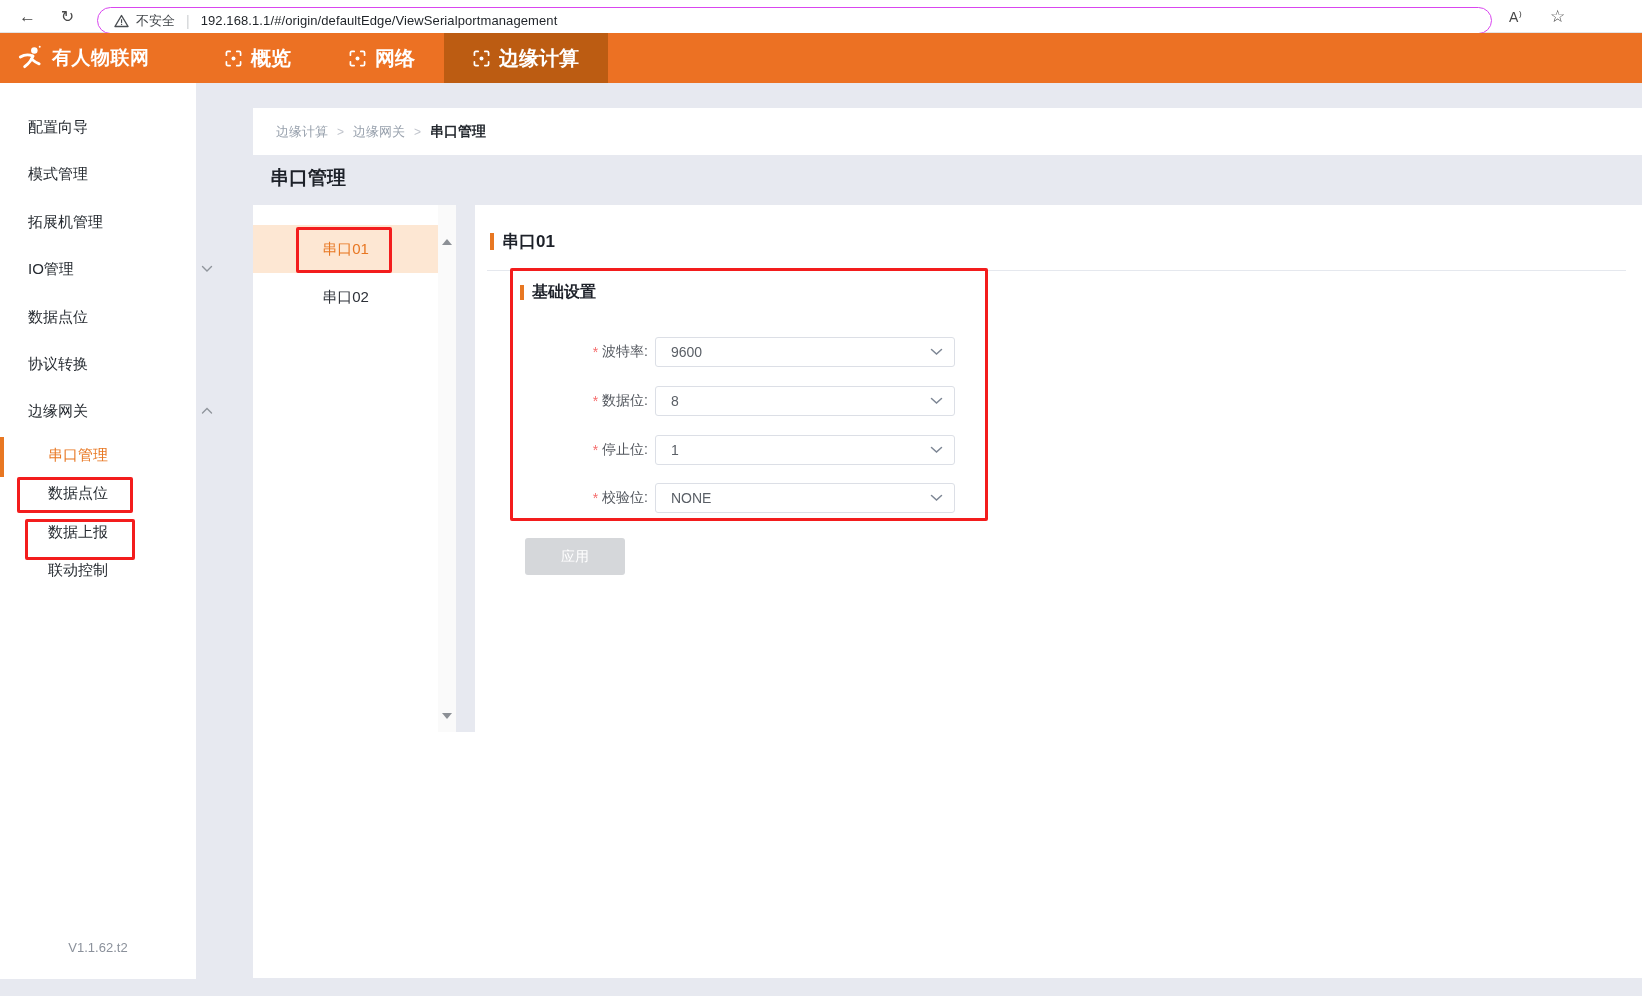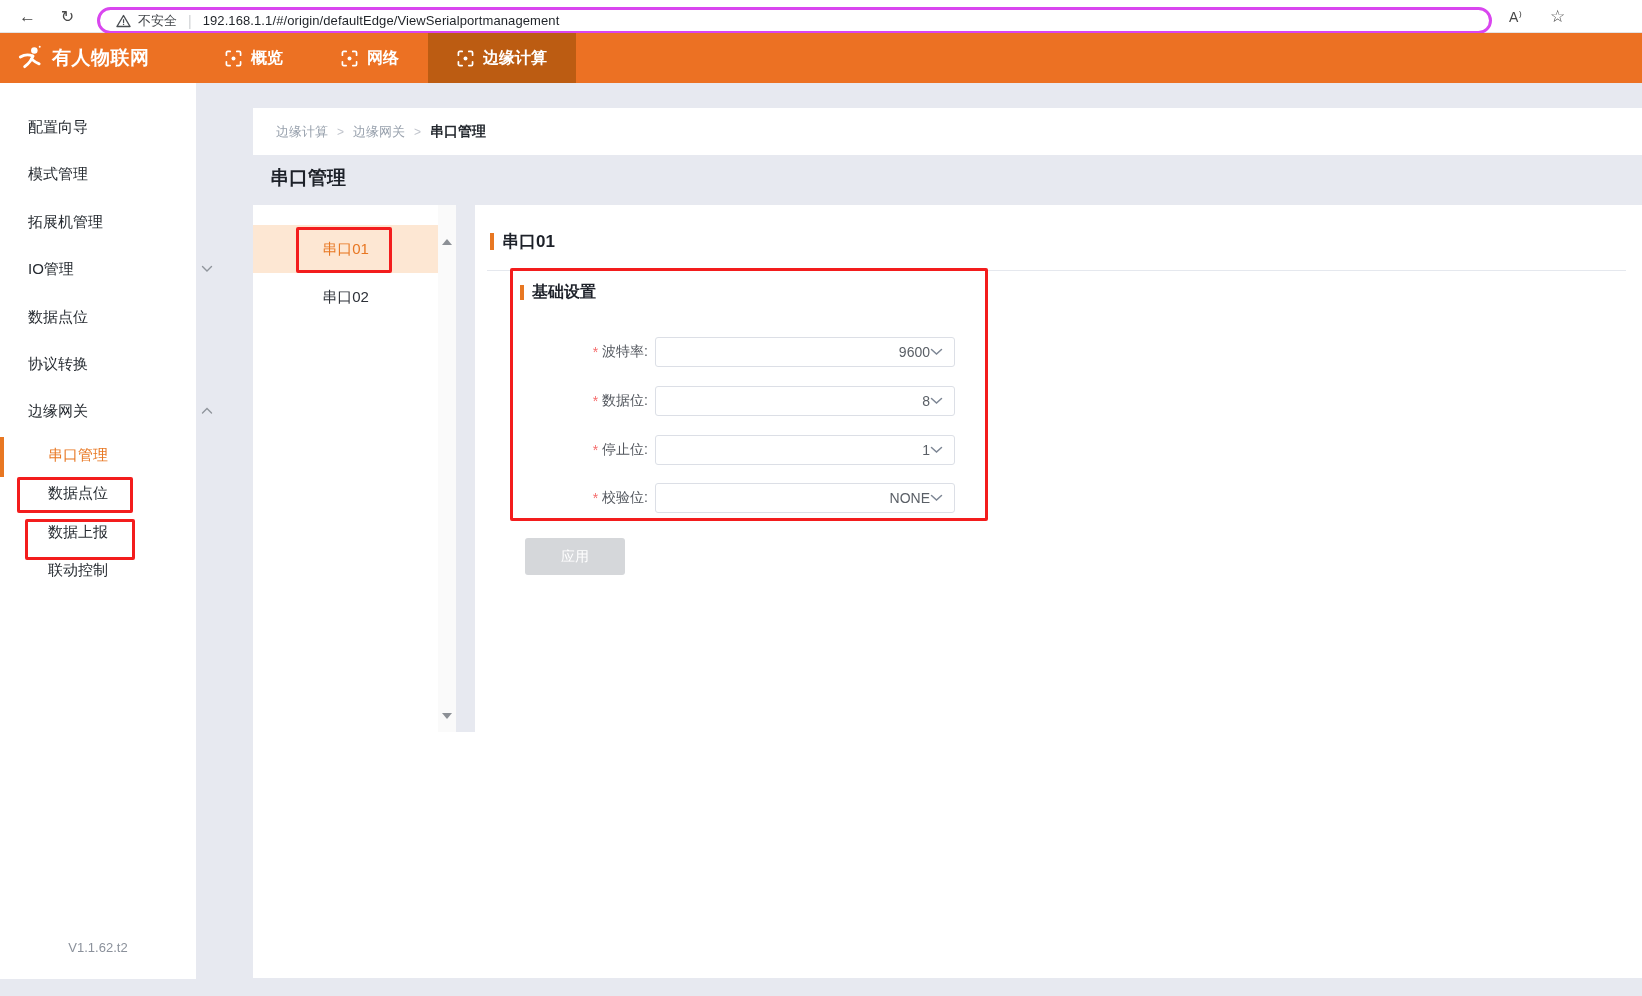--- a/index.html
+++ b/index.html
@@ -11,34 +11,34 @@
     color:#2d3138;
   }
 
   
   .browser-bar { position:absolute; left:0; top:0; width:1642px; height:33px; background:#fff; border-bottom:1px solid #e4e4e4; }
   .nav-btn { position:absolute; top:3px; width:27px; height:27px; display:flex; align-items:center; justify-content:center;
              font-size:17px; color:#474747; border-radius:4px; cursor:pointer; }
   .btn-back { left:14px; }
   .btn-refresh { left:54px; font-size:16px; }
   .addr-pill { position:absolute; left:97px; top:7px; width:1395px; height:27px; background:#fff;
-               border:3px solid #d946ef; border-radius:14px; display:flex; align-items:center; padding-left:16px; }
+               border:1px solid #d946ef; border-radius:14px; display:flex; align-items:center; padding-left:16px; }
   .warn-icon { display:flex; align-items:center; margin-right:7px; }
   .sec-label { font-size:13px; color:#45494d; }
   .addr-sep { color:#cfd1d4; font-size:14px; margin:0 11px; font-weight:100; }
   .url-text { font-size:13px; color:#1f2328; letter-spacing:.1px; }
   .btn-readaloud { left:1502px; font-size:14px; font-weight:400; }
   .btn-star { left:1544px; font-size:17px; font-weight:400; }
 
   
   .app-header { position:absolute; left:0; top:33px; width:1642px; height:50px; background:#ec7123; display:flex; color:#fff; }
   .brand { display:flex; align-items:center; padding-left:16px; width:196px; }
   .brand-name { font-size:19px; font-weight:700; margin-left:9px; letter-spacing:.5px; }
   .tabs { display:flex; }
-  .tab { display:flex; align-items:center; gap:9px; padding:0 29px; font-size:16px; font-weight:700; cursor:pointer; }
+  .tab { display:flex; align-items:center; gap:9px; padding:0 29px; font-size:20px; font-weight:700; cursor:pointer; }
   .tab.active { background:#bc5c12; }
 
   
   .sidebar { position:absolute; left:0; top:83px; width:196px; height:896px; background:#fff; }
   .side-item { position:absolute; left:0; width:233px; height:48px; display:flex; align-items:center;
                padding-left:28px; font-size:15px; color:#262b31; cursor:pointer; }
   .side-sub { height:38px; padding-left:48px; }
   .side-sub.active { color:#e87722; }
   .side-chevron { position:absolute; right:20px; }
   .active-bar { position:absolute; left:0; top:354px; width:4px; height:40px; background:#e87722; }
@@ -75,21 +75,21 @@
   .o-bar-sm { width:4px; height:15px; background:#e87722; }
   .section-head-text { font-size:16px; font-weight:800; color:#1d2129; margin-left:8px; }
 
   .form-row { position:absolute; left:0; height:30px; }
   .row-0 { top:132px; } .row-1 { top:181px; } .row-2 { top:230px; } .row-3 { top:278px; }
   .field-label { position:absolute; left:0; top:0; width:173px; height:30px; display:flex; align-items:center;
                  justify-content:flex-end; font-size:14px; color:#53575e; }
   .req-star { color:#f56c6c; margin-right:4px; }
   .select-box { position:absolute; left:180px; top:0; width:300px; height:30px; background:#fff;
                 border:1px solid #dcdfe6; border-radius:3px; display:flex; align-items:center;
-                justify-content:flex-end; padding:0 11px 0 15px; cursor:pointer; }
+                justify-content:space-between; padding:0 11px 0 15px; cursor:pointer; }
   .select-value { font-size:14px; color:#5a5f66; }
   .apply-btn { position:absolute; left:50px; top:333px; width:100px; height:37px; background:#d5d7da; color:#fff;
                font-size:14px; border:none; border-radius:3px; cursor:not-allowed; font-family:inherit; }
 
   
   .anno { position:absolute; border:3px solid #f31d1d; border-radius:2px; pointer-events:none; z-index:50; }
   .anno-gateway  { left:17px;  top:394px; width:116px; height:36px; }
   .anno-serialmgmt { left:25px; top:436px; width:110px; height:41px; }
 
   svg { display:block; }

